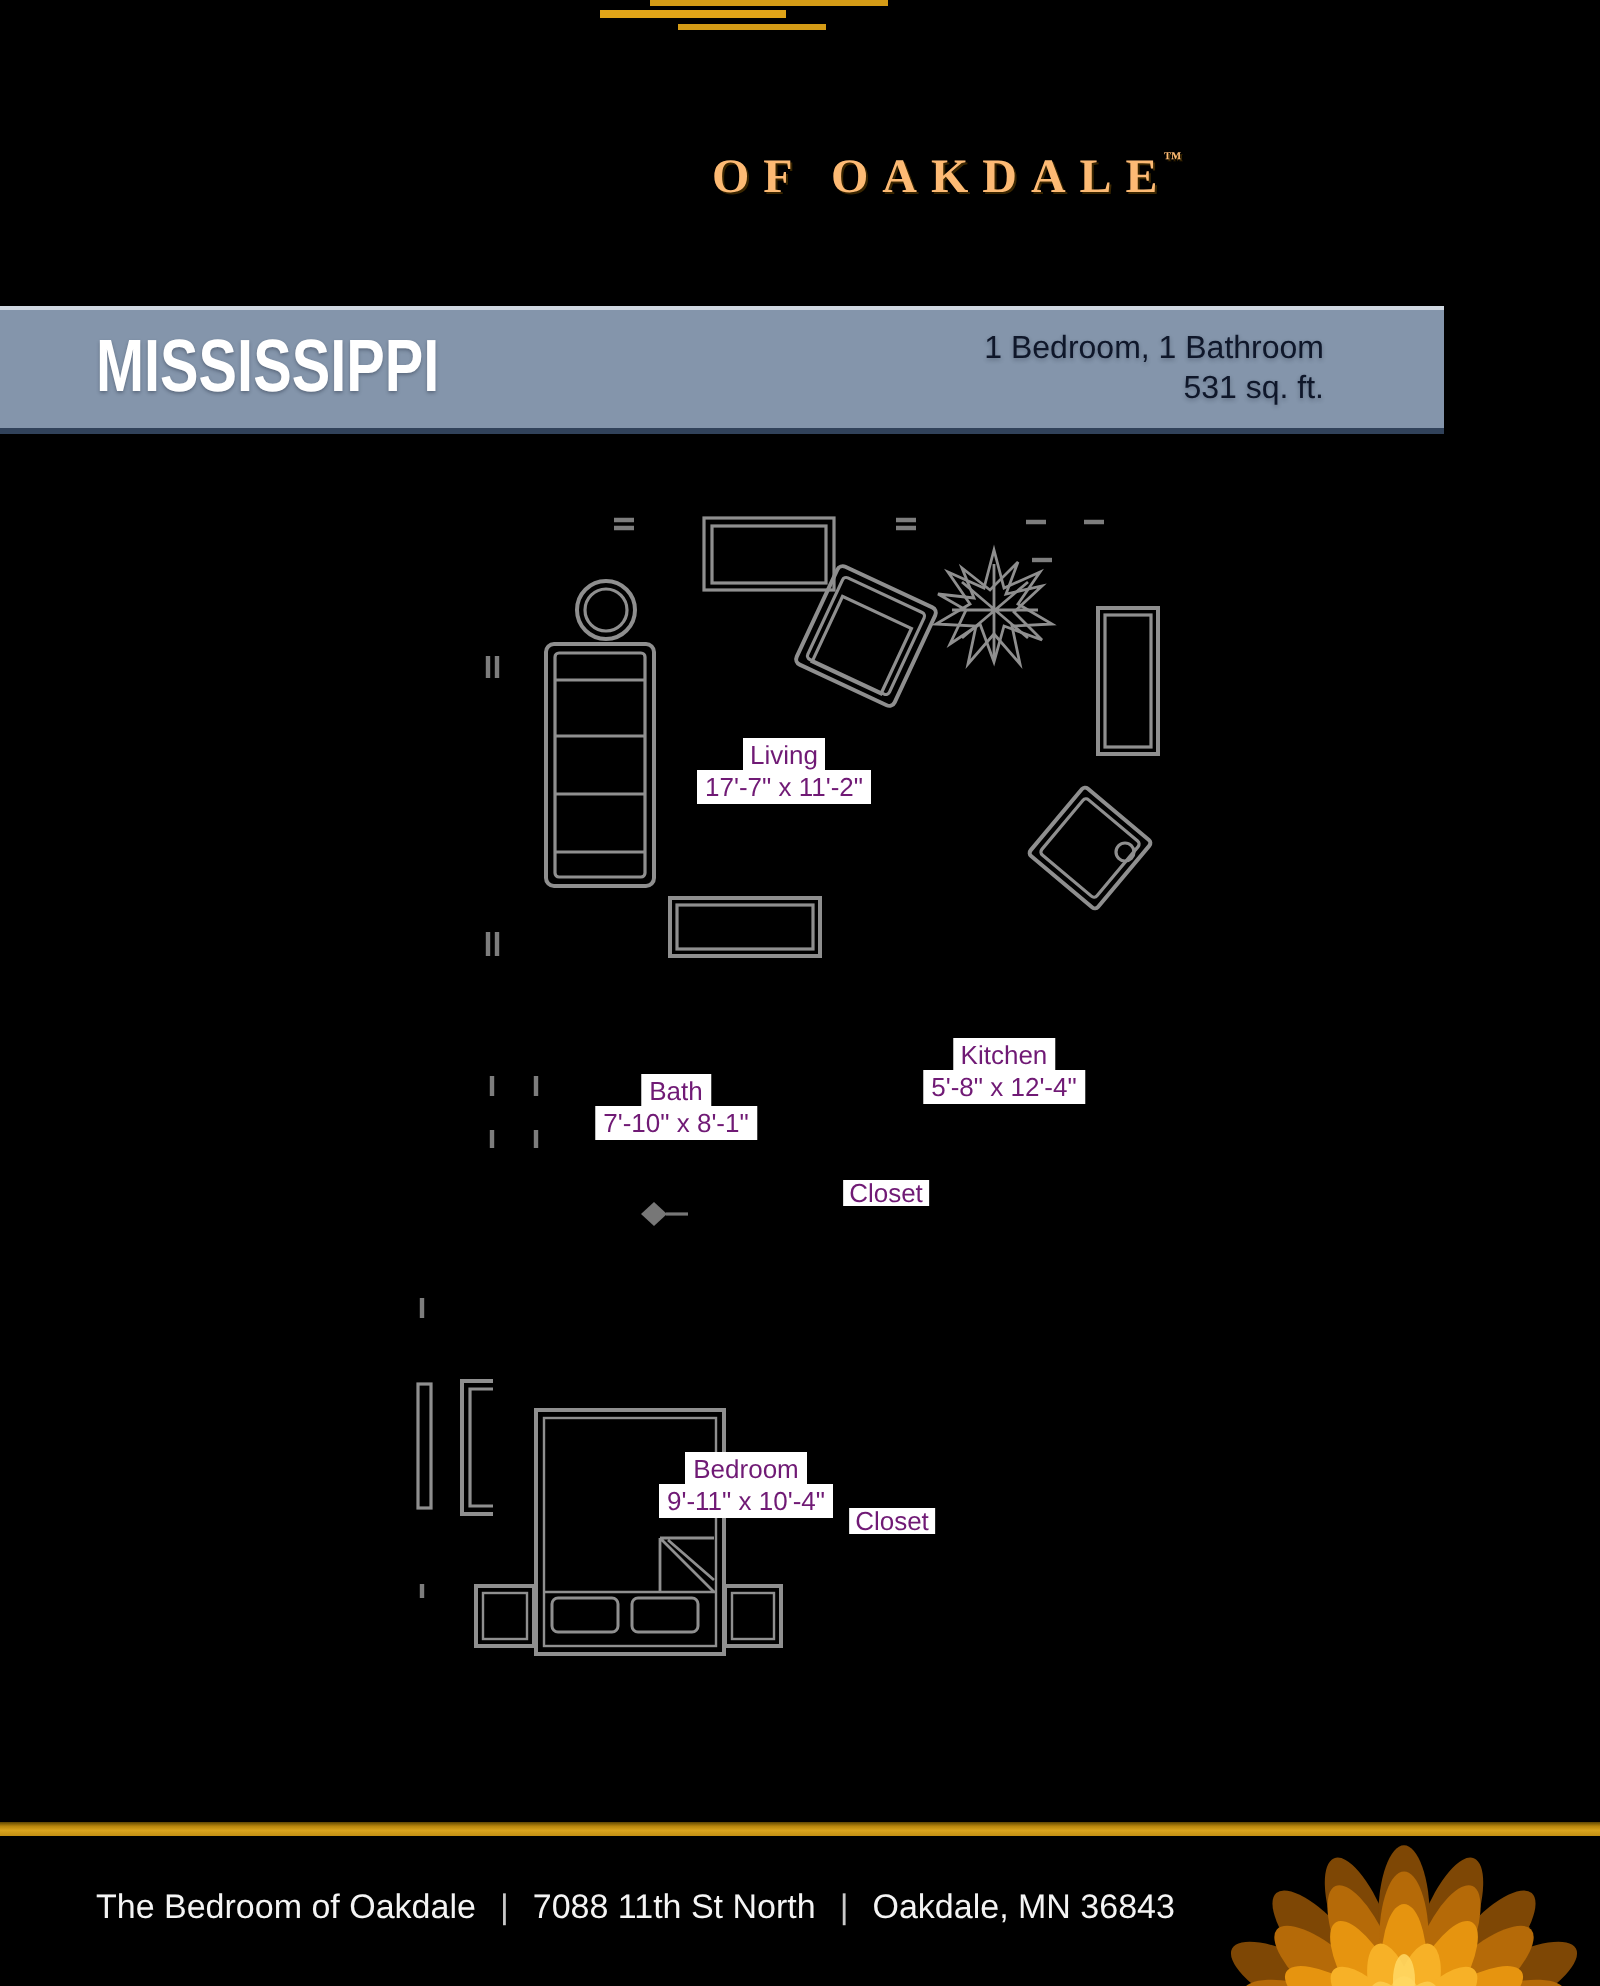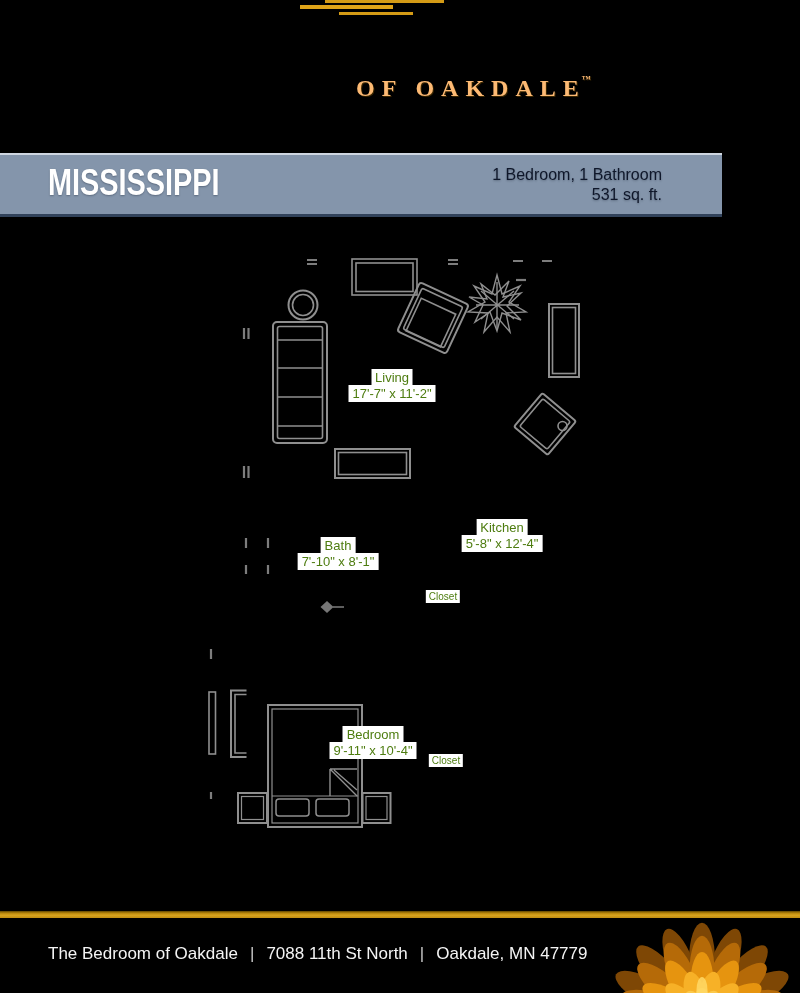--- a/index.html
+++ b/index.html
@@ -22,24 +22,24 @@
           background:#8495ab;border-top:2px solid #cfd7e1;border-bottom:3px solid #31425a;margin-top:31px;}
   .plan-name{position:absolute;left:48px;top:50%;transform:translateY(-54%) scaleX(.78);
              transform-origin:left center;margin:0;color:#fff;font-size:37px;font-weight:bold;
              letter-spacing:0;white-space:nowrap;text-shadow:0 1px 2px rgba(20,30,45,.35);}
   .specs{position:absolute;right:60px;top:50%;transform:translateY(-50%);text-align:right;
          color:#0f172a;font-size:16px;line-height:20px;text-shadow:0 1px 2px rgba(20,30,45,.3);}
 
   
   .plan-svg{position:absolute;left:0;top:0;}
   .room-label{position:absolute;transform:translateX(-50%);text-align:center;
-              color:#4d7c0f;font-size:13px;line-height:15px;white-space:nowrap;}
+              color:#701a75;font-size:13px;line-height:15px;white-space:nowrap;}
   .room-label span{display:inline-block;background:#fff;padding:1px 4px;}
   .room-label .l2{margin-top:-1px;}
-  .room-label.small{font-size:10px;line-height:11px;}
+  .room-label.small{font-size:13px;line-height:11px;}
   .room-label.small span{padding:1px 3px;}
 
   
   .goldbar{position:absolute;left:0;top:911px;width:800px;height:7px;
            background:linear-gradient(180deg,#5e4602 0%,#b8860b 30%,#d9a41e 60%,#c18e12 100%);}
   .address{position:absolute;left:48px;top:944px;margin:0;color:#f4f4f4;font-size:17px;
            white-space:nowrap;}
   .address .pipe{margin:0 12px;color:#c9c9c9;font-weight:300;}
   .flower-wrap{position:absolute;left:600px;top:920px;width:200px;height:73px;overflow:hidden;}
 </style>
@@ -177,21 +177,21 @@
     <span class="l1">Bedroom</span><br>
     <span class="l2">9'-11" x 10'-4"</span>
   </div>
   <div class="room-label small" style="left:446px;top:754px;">
     <span class="l1">Closet</span>
   </div>
 
   <footer>
     <div class="goldbar"></div>
     <p class="address">
-      <span>The Bedroom of Oakdale</span><span class="pipe">|</span><span>7088 11th St North</span><span class="pipe">|</span><span>Oakdale, MN 47779</span>
+      <span>The Bedroom of Oakdale</span><span class="pipe">|</span><span>7088 11th St North</span><span class="pipe">|</span><span>Oakdale, MN 36843</span>
     </p>
     <div class="flower-wrap">
       <svg id="flower" width="200" height="73" viewBox="0 0 200 73">
           <ellipse cx="102" cy="39.65" rx="13" ry="37" fill="#7e4705" transform="rotate(-83 102 100)"></ellipse>
           <ellipse cx="102" cy="39.65" rx="13" ry="37" fill="#7e4705" transform="rotate(-62 102 100)"></ellipse>
           <ellipse cx="102" cy="39.65" rx="13" ry="37" fill="#7e4705" transform="rotate(-41 102 100)"></ellipse>
           <ellipse cx="102" cy="39.65" rx="13" ry="37" fill="#7e4705" transform="rotate(-21 102 100)"></ellipse>
           <ellipse cx="102" cy="39.65" rx="13" ry="37" fill="#7e4705" transform="rotate(0 102 100)"></ellipse>
           <ellipse cx="102" cy="39.65" rx="13" ry="37" fill="#7e4705" transform="rotate(21 102 100)"></ellipse>
           <ellipse cx="102" cy="39.65" rx="13" ry="37" fill="#7e4705" transform="rotate(41 102 100)"></ellipse>

